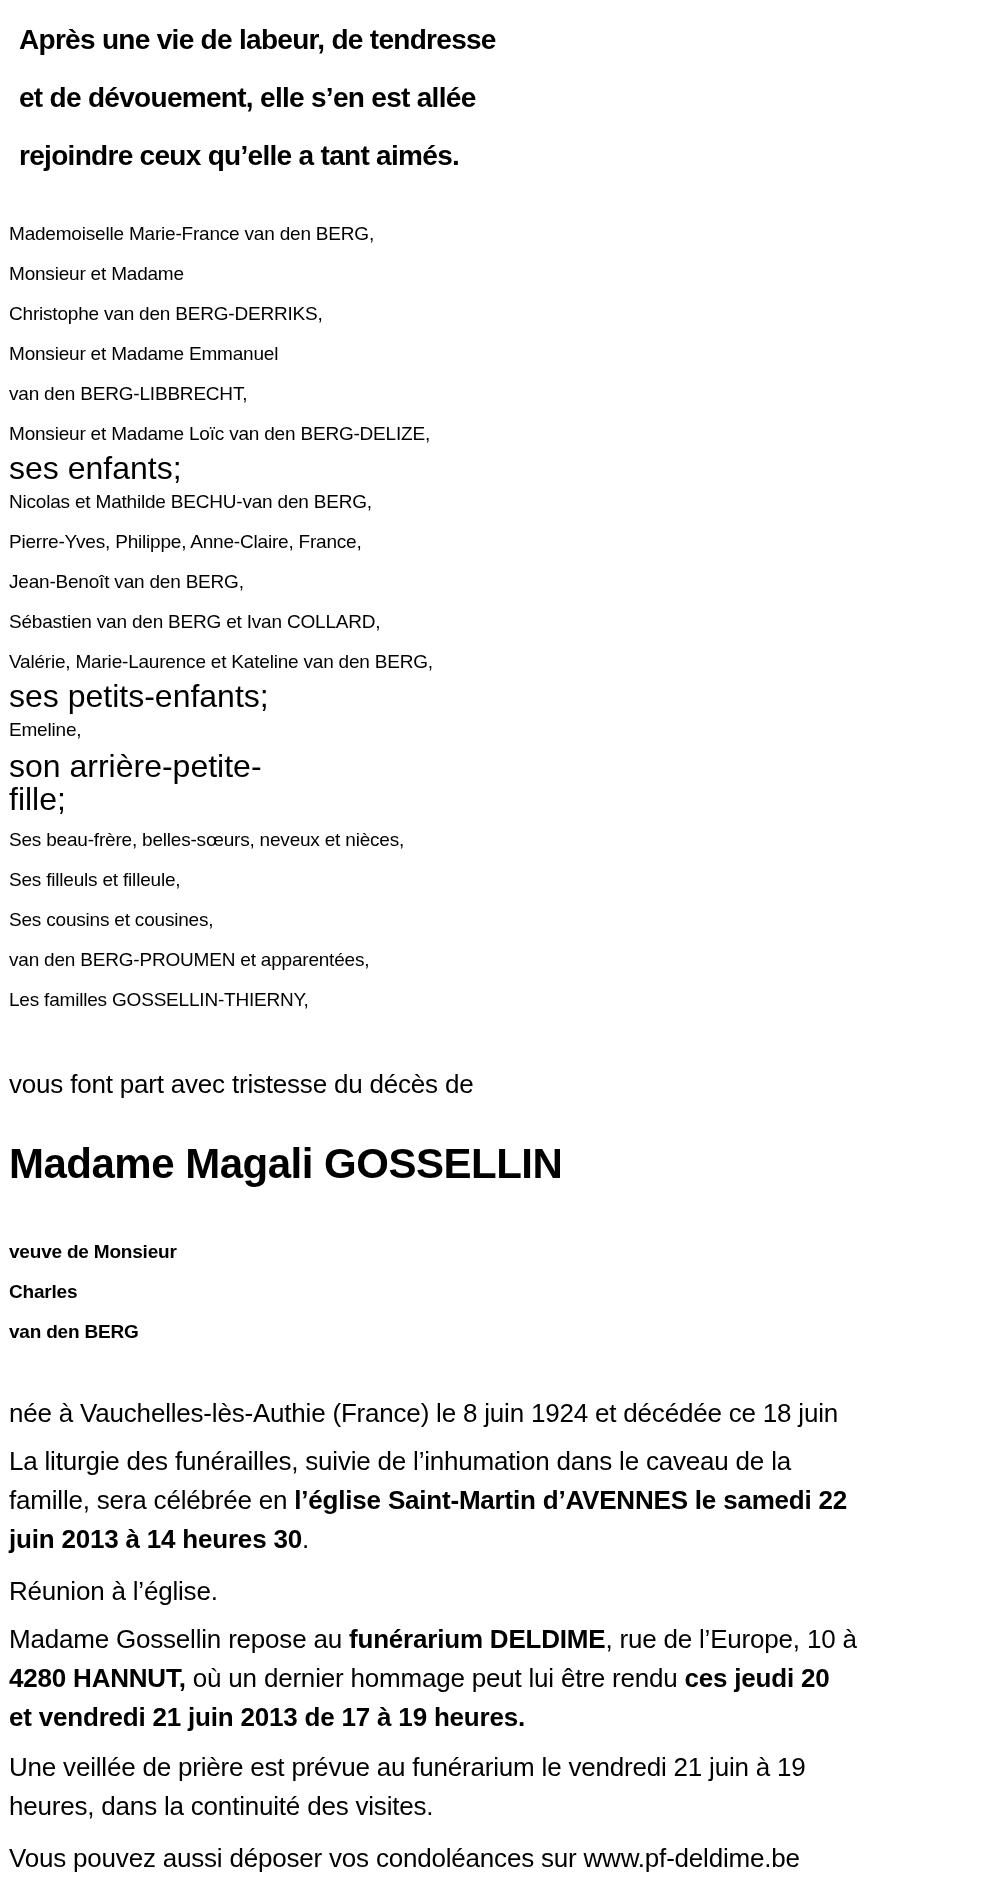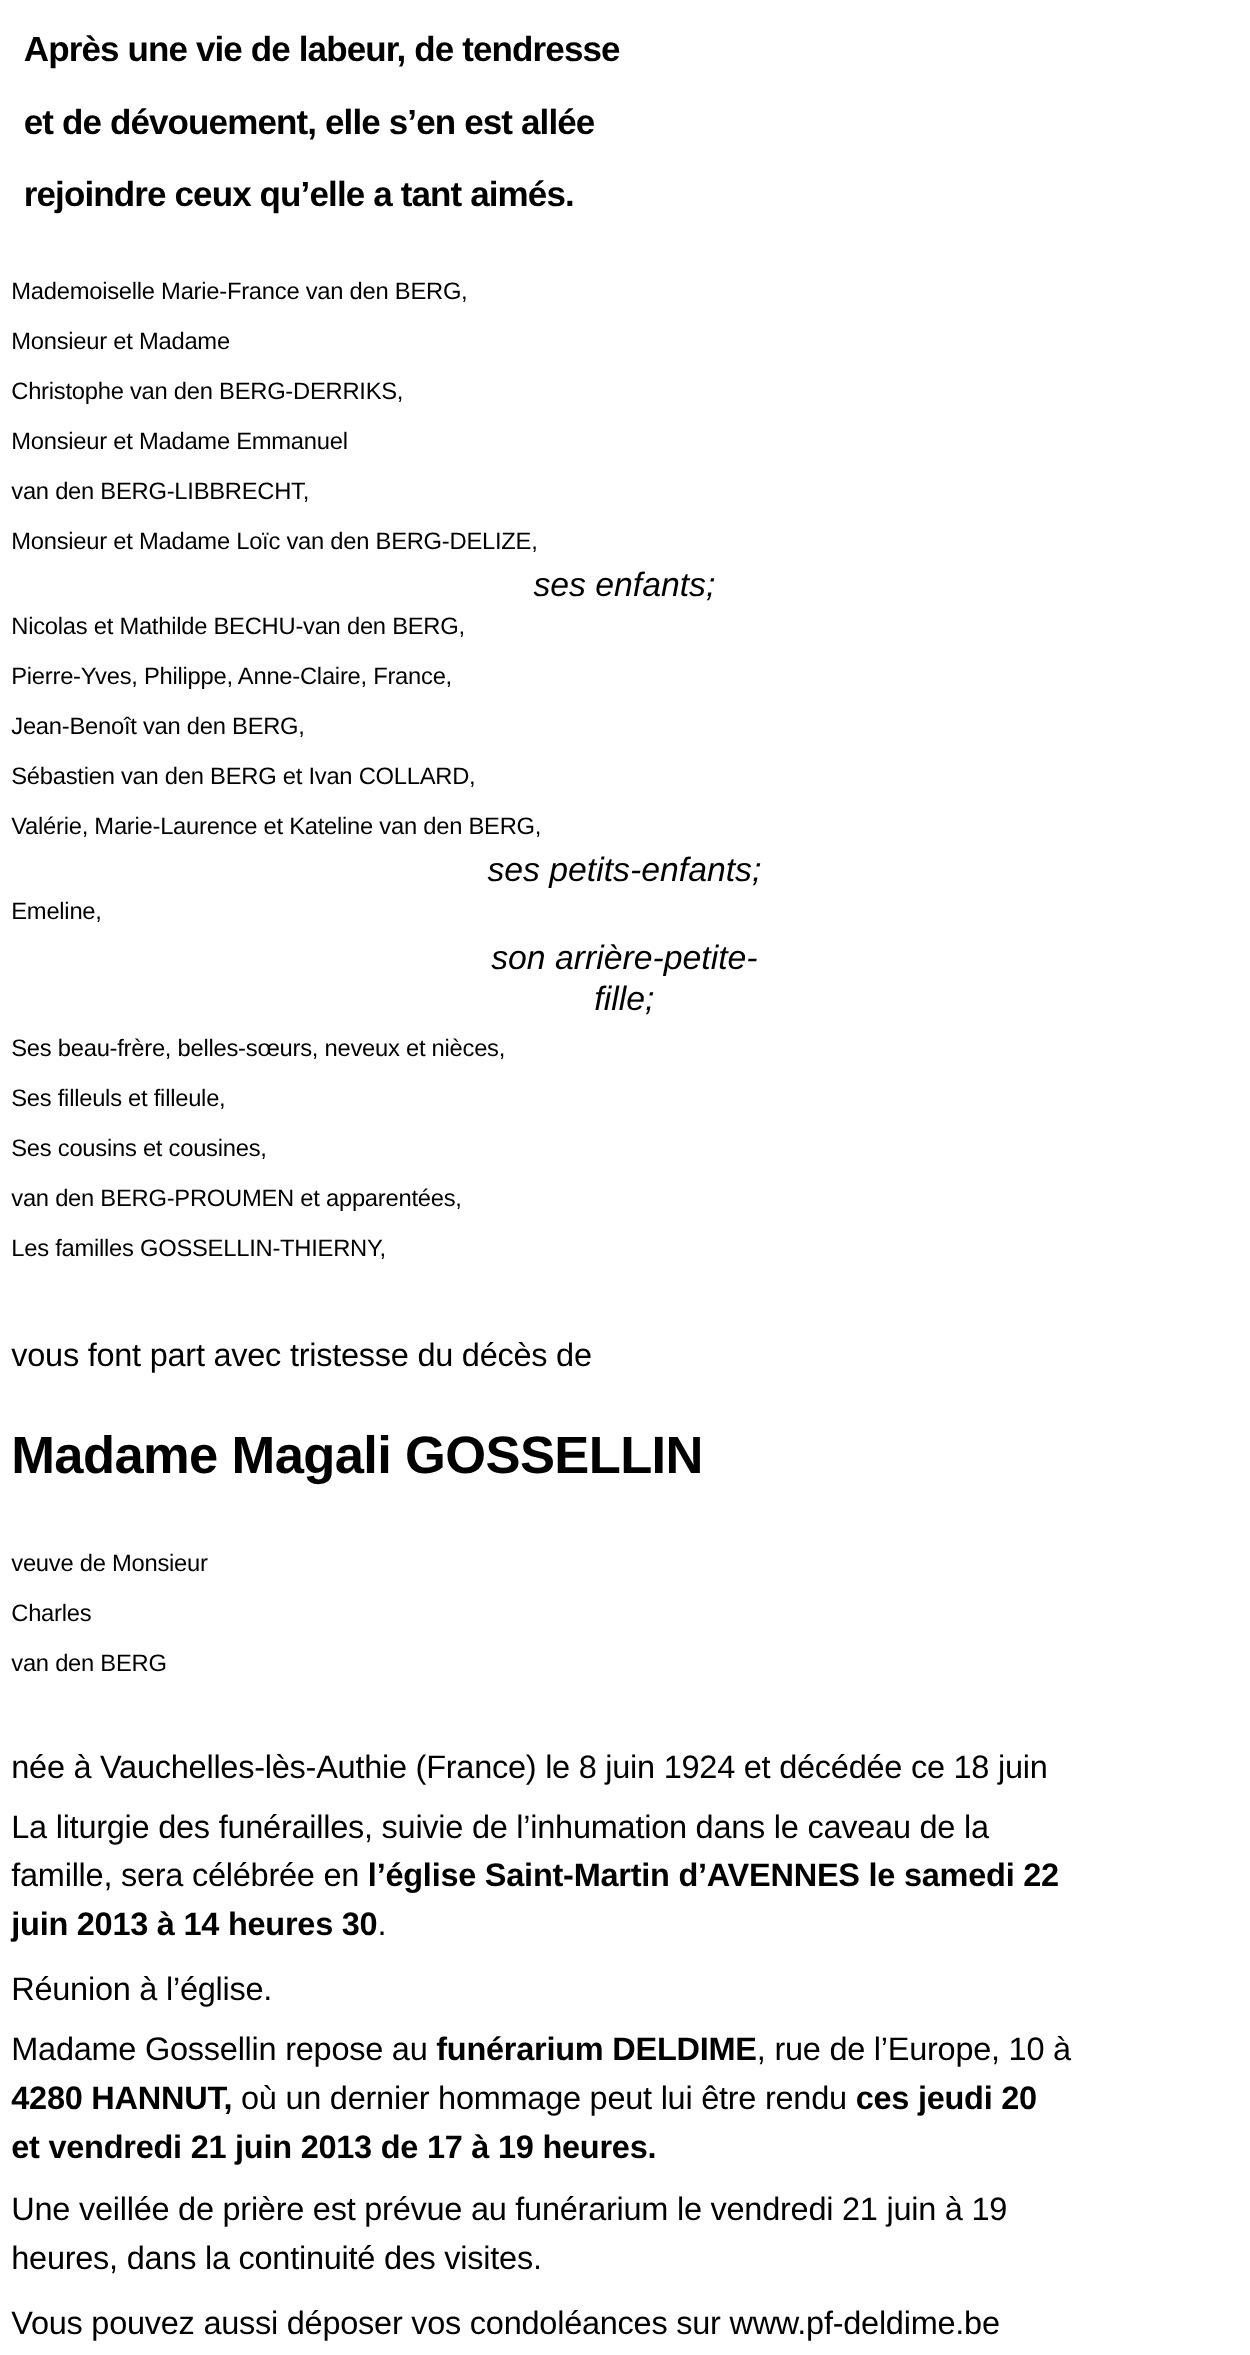--- a/index.html
+++ b/index.html
@@ -25,24 +25,23 @@
   .mourners { margin-top: 34px; }
   .names p {
     margin: 0;
     font-size: 19px;
     line-height: 40px;
     letter-spacing: -0.2px;
     white-space: nowrap;
   }
   .right-label {
     margin: 0;
-    font-style: italic;
-    font-size: 27px;
+    font-size: 32px;
     line-height: 28px;
-    text-align: center;
+    text-align: left;
     letter-spacing: 0;
   }
   .right-label.two { line-height: 33px; }
   .right-label p { margin: 0; }
 
   .others { margin-top: 4px; }
 
   .announce {
     margin: 44px 0 0;
     font-size: 26px;
@@ -50,21 +49,21 @@
     letter-spacing: -0.2px;
   }
   .deceased-name {
     margin: 36px 0 0;
     font-size: 42px;
     line-height: 48px;
     font-weight: 700;
     letter-spacing: -0.5px;
     white-space: nowrap;
   }
-  .widow { margin-top: 44px; }
+  .widow { margin-top: 44px; font-weight: bold; }
 
   .para {
     margin: 9px 0 0;
     font-size: 26px;
     line-height: 39px;
     letter-spacing: -0.2px;
   }
   .para .ln { display: block; white-space: nowrap; }
   .para.first   { margin-top: 42px; }
   .para.gap13   { margin-top: 13px; }

